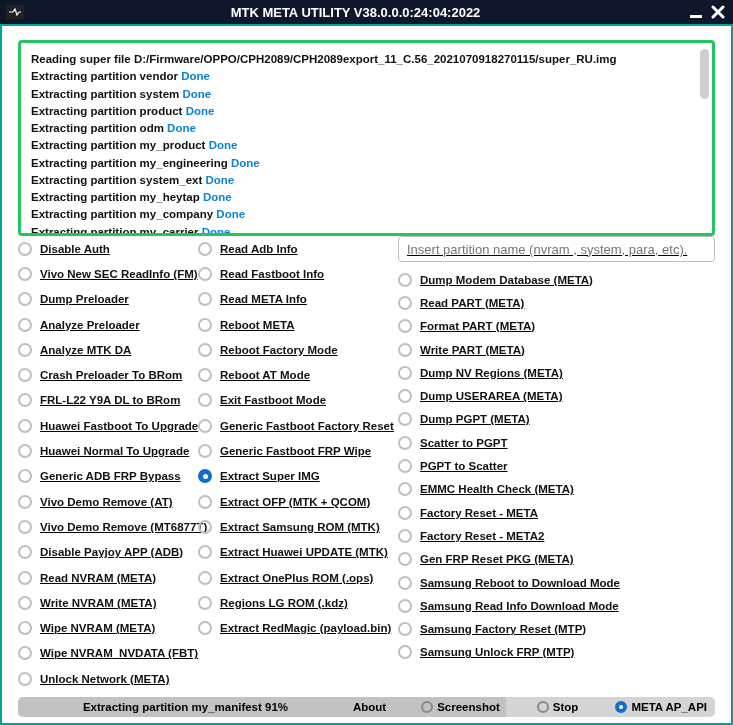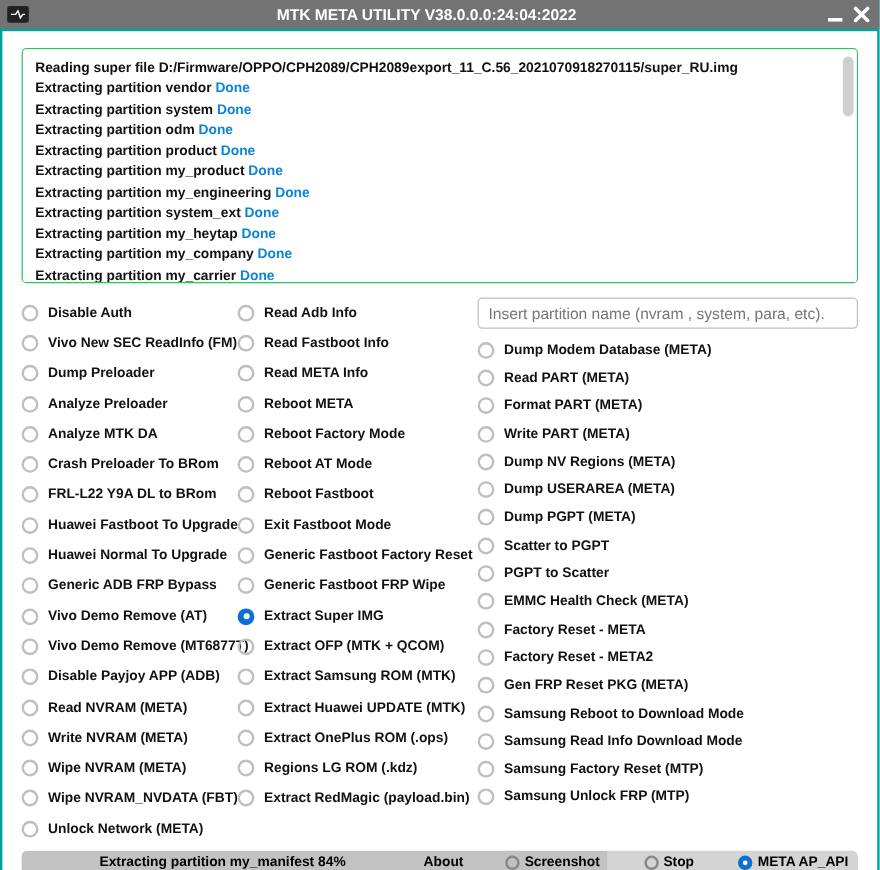--- a/index.html
+++ b/index.html
@@ -1,30 +1,30 @@
 <!DOCTYPE html>
 <html><head>
 <meta charset="utf-8">
 <style>
   * { box-sizing: border-box; margin: 0; padding: 0; }
   body { font-family: Arial, Helvetica, sans-serif; font-size: 12px; background: #00a39a; width: 733px; height: 725px; overflow: hidden; }
   .window { width: 733px; height: 725px; display: flex; flex-direction: column; }
-  .titlebar { height: 24px; background: #737373; color: #fff; display: flex; align-items: center; padding: 4px 6px; }
+  .titlebar { height: 24px; background: #0f172a; color: #fff; display: flex; align-items: center; padding: 4px 6px; }
   .titlebar .logo { width: 18px; height: 14px; background: #222; border-radius: 2px; display:flex;align-items:center;justify-content:center;}
   .titlebar .logo svg { fill:#fff; }
   .titlebar .title { flex: 1; text-align: center; font-weight: bold; font-size: 13px; }
   .titlebar .winbtns { display: flex; gap: 4px; }
   .titlebar .winbtn { width: 18px; height: 18px; display: flex; align-items: center; justify-content: center; cursor: pointer; color: #fff; font-weight: bold; }
   .client { flex: 1; background: #fff; margin: 2px; display: flex; flex-direction: column; padding: 14px 16px 6px 16px; }
-  .log { border: 1px solid #22c55e; border-radius: 4px; height: 196px; background: #fff; padding: 8px 10px; overflow-y: auto; font-size: 11.5px; line-height: 1.5; position: relative; }
+  .log { border: 3px solid #22c55e; border-radius: 4px; height: 196px; background: #fff; padding: 8px 10px; overflow-y: auto; font-size: 11.5px; line-height: 1.5; position: relative; }
   .log .done { color: #0b84d6; font-weight: bold; }
   .log .line { font-weight: bold; color: #111; white-space: nowrap; overflow: hidden; text-overflow: ellipsis;}
   .log .line .pfx { color:#111; }
   .scroll-thumb { position:absolute; right:3px; top:6px; width:9px; height:50px; background:#cfcfcf; border-radius:5px;}
-  .cols { display: flex; margin-top: 12px; flex: 1; gap: 8px; }
+  .cols { display: flex; margin-top: 0; flex: 1; gap: 8px; text-decoration: underline; }
   .col { display: flex; flex-direction: column; }
   .col1 { width: 172px; }
   .col2 { width: 192px; }
   .col3 { flex: 1; }
   .radio-row { display: flex; align-items: center; height: 23px; cursor: pointer; }
   .col1 .radio-row, .col2 .radio-row { height: 25.3px; }
   .col3 .radio-row { height: 23.3px; }
   .radio-row .rbtn { width: 14px; height: 14px; border: 2px solid #bfbfbf; border-radius: 50%; margin-right: 8px; flex-shrink: 0; display:flex;align-items:center;justify-content:center; }
   .radio-row.selected .rbtn { border-color: #0f6fcf; background: #0f6fcf; }
   .radio-row.selected .rbtn .dot { width: 5px; height: 5px; background: #fff; border-radius: 50%; }
@@ -66,22 +66,22 @@
   </div>
 
   <div class="client">
 
     <div class="log">
       <div class="scroll-thumb"></div>
       <div id="log-lines">
           <div class="line"><span class="pfx">Reading super file D:/Firmware/OPPO/CPH2089/CPH2089export_11_C.56_2021070918270115/super_RU.img</span></div>
           <div class="line"><span class="pfx">Extracting partition vendor </span><span class="done">Done</span></div>
           <div class="line"><span class="pfx">Extracting partition system </span><span class="done">Done</span></div>
+          <div class="line"><span class="pfx">Extracting partition product </span><span class="done">Done</span></div>
           <div class="line"><span class="pfx">Extracting partition odm </span><span class="done">Done</span></div>
-          <div class="line"><span class="pfx">Extracting partition product </span><span class="done">Done</span></div>
           <div class="line"><span class="pfx">Extracting partition my_product </span><span class="done">Done</span></div>
           <div class="line"><span class="pfx">Extracting partition my_engineering </span><span class="done">Done</span></div>
           <div class="line"><span class="pfx">Extracting partition system_ext </span><span class="done">Done</span></div>
           <div class="line"><span class="pfx">Extracting partition my_heytap </span><span class="done">Done</span></div>
           <div class="line"><span class="pfx">Extracting partition my_company </span><span class="done">Done</span></div>
           <div class="line"><span class="pfx">Extracting partition my_carrier </span><span class="done">Done</span></div>
         </div>
 
     </div>
 
@@ -180,24 +180,20 @@
           <div class="radio-row">
             <div class="rbtn"></div>
             <span class="lbl">Reboot Factory Mode</span>
           </div>
           <div class="radio-row">
             <div class="rbtn"></div>
             <span class="lbl">Reboot AT Mode</span>
           </div>
           <div class="radio-row">
             <div class="rbtn"></div>
-            <span class="lbl">Reboot Fastboot</span>
-          </div>
-          <div class="radio-row">
-            <div class="rbtn"></div>
             <span class="lbl">Exit Fastboot Mode</span>
           </div>
           <div class="radio-row">
             <div class="rbtn"></div>
             <span class="lbl">Generic Fastboot Factory Reset</span>
           </div>
           <div class="radio-row">
             <div class="rbtn"></div>
             <span class="lbl">Generic Fastboot FRP Wipe</span>
           </div>
@@ -302,21 +298,21 @@
             <div class="radio-row">
               <div class="rbtn"></div>
               <span class="lbl">Samsung Unlock FRP (MTP)</span>
             </div>
           </div>
       </div>
     </div>
 
     <div class="statusbar">
       <div class="progress"></div>
-      <div class="txt">Extracting partition my_manifest 84%</div>
+      <div class="txt">Extracting partition my_manifest 91%</div>
       <div class="right">
         <span class="about">About</span>
         <div id="status-opts" style="display:flex;gap:10px;">
             <div class="sradio">
               <div class="rbtn"></div>
               <span>Screenshot</span>
             </div>
             <div class="sradio">
               <div class="rbtn"></div>
               <span>Stop</span>

